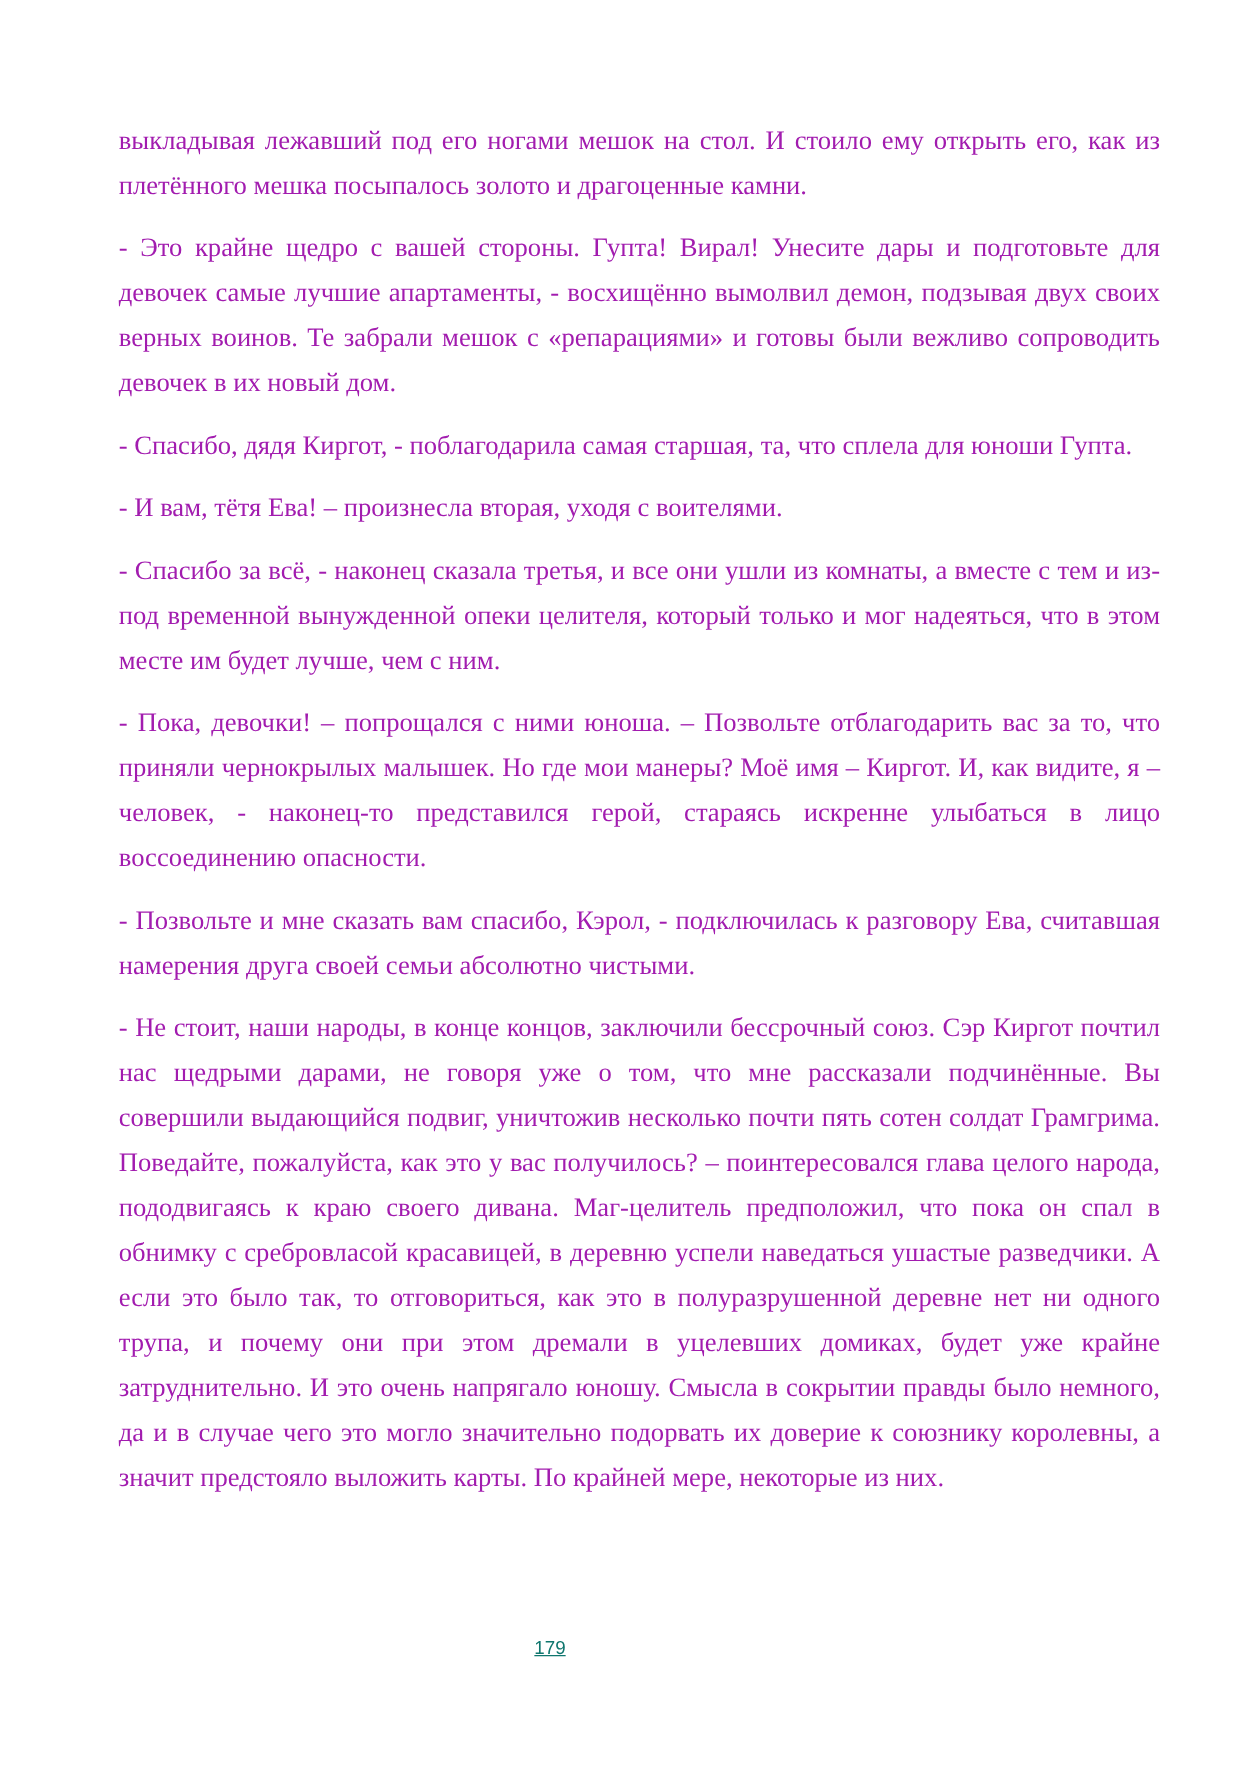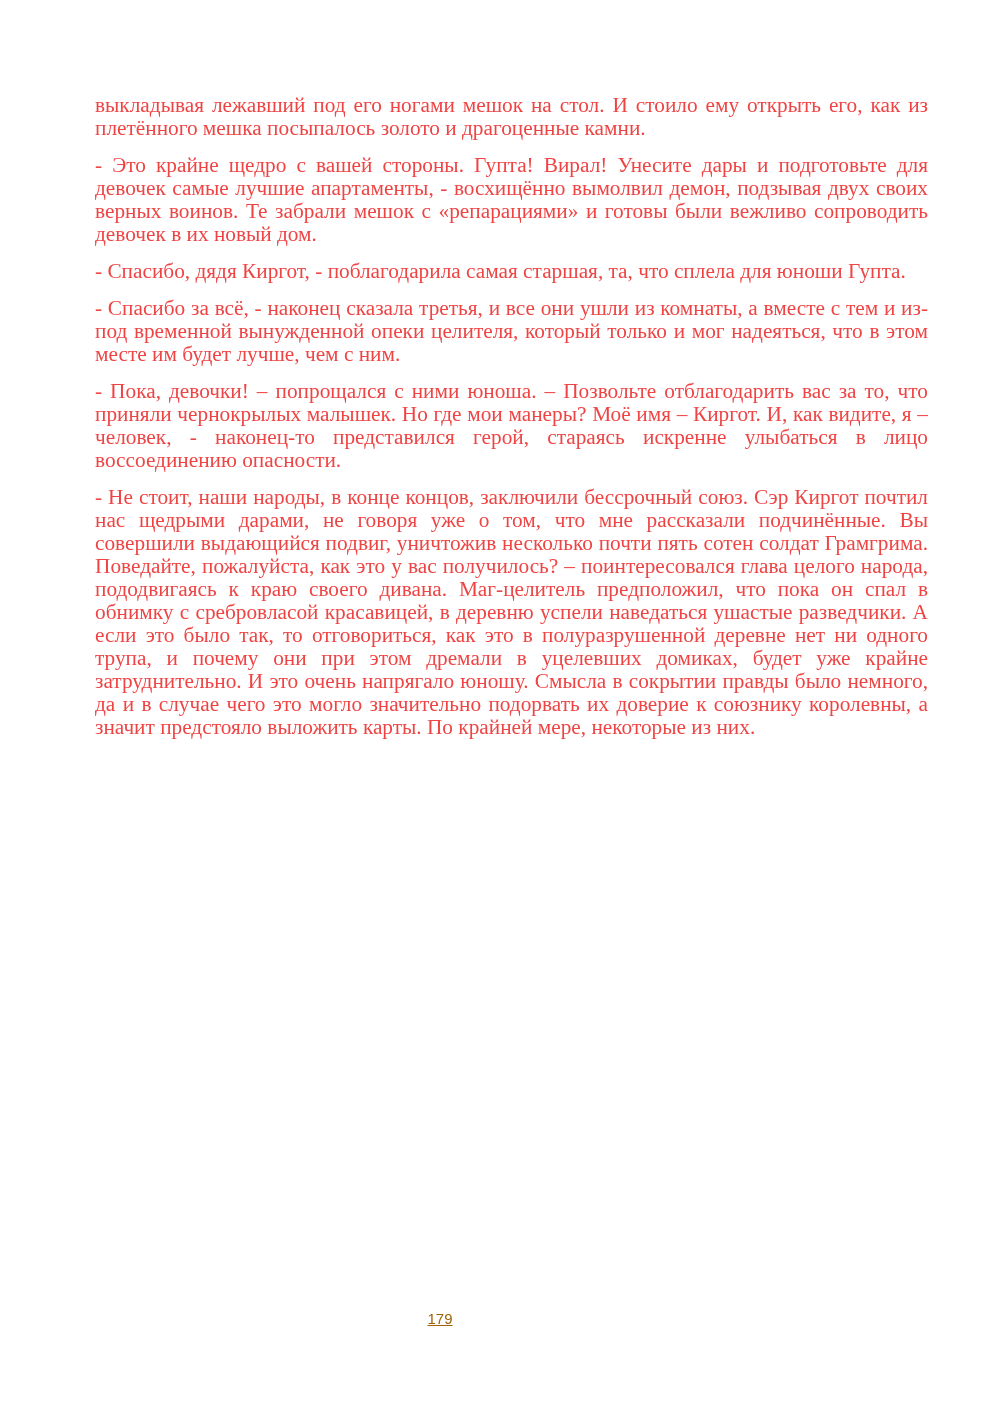--- a/index.html
+++ b/index.html
@@ -4,45 +4,47 @@
 <style>
   html, body { margin: 0; padding: 0; background: #ffffff; }
   body { width: 1000px; height: 1414px; position: relative; overflow: hidden; }
   .page {
     position: absolute;
     left: 95px;
     top: 94px;
     width: 833px;
     font-family: "Liberation Serif", "DejaVu Serif", serif;
     font-size: 21.3px;
-    line-height: 23px;
-    color: #ef4444;
+    line-height: 36px;
+    color: #a21caf;
   }
   .page p {
     margin: 0 0 14px 0;
     text-align: justify;
     text-align-last: left;
   }
   .page-number {
     position: absolute;
     left: 0;
     width: 880px;
     top: 1310px;
     text-align: center;
     font-family: "Liberation Sans", "DejaVu Sans", sans-serif;
     font-size: 15px;
-    color: #a16207;
+    color: #0f766e;
     text-decoration: underline;
   }
 </style>
 </head>
 <body>
 
 <div class="page">
   <p>выкладывая лежавший под его ногами мешок на стол. И стоило ему открыть его, как из плетённого мешка посыпалось золото и драгоценные камни.</p>
   <p>- Это крайне щедро с вашей стороны. Гупта! Вирал! Унесите дары и подготовьте для девочек самые лучшие апартаменты, - восхищённо вымолвил демон, подзывая двух своих верных воинов. Те забрали мешок с «репарациями» и готовы были вежливо сопроводить девочек в их новый дом.</p>
   <p>- Спасибо, дядя Киргот, - поблагодарила самая старшая, та, что сплела для юноши Гупта.</p>
+  <p>- И вам, тётя Ева! – произнесла вторая, уходя с воителями.</p>
   <p>- Спасибо за всё, - наконец сказала третья, и все они ушли из комнаты, а вместе с тем и из-под временной вынужденной опеки целителя, который только и мог надеяться, что в этом месте им будет лучше, чем с ним.</p>
   <p>- Пока, девочки! – попрощался с ними юноша. – Позвольте отблагодарить вас за то, что приняли чернокрылых малышек. Но где мои манеры? Моё имя – Киргот. И, как видите, я – человек, - наконец-то представился герой, стараясь искренне улыбаться в лицо воссоединению опасности.</p>
+  <p>- Позвольте и мне сказать вам спасибо, Кэрол, - подключилась к разговору Ева, считавшая намерения друга своей семьи абсолютно чистыми.</p>
   <p>- Не стоит, наши народы, в конце концов, заключили бессрочный союз. Сэр Киргот почтил нас щедрыми дарами, не говоря уже о том, что мне рассказали подчинённые. Вы совершили выдающийся подвиг, уничтожив несколько почти пять сотен солдат Грамгрима. Поведайте, пожалуйста, как это у вас получилось? – поинтересовался глава целого народа, пододвигаясь к краю своего дивана. Маг-целитель предположил, что пока он спал в обнимку с сребровласой красавицей, в деревню успели наведаться ушастые разведчики. А если это было так, то отговориться, как это в полуразрушенной деревне нет ни одного трупа, и почему они при этом дремали в уцелевших домиках, будет уже крайне затруднительно. И это очень напрягало юношу. Смысла в сокрытии правды было немного, да и в случае чего это могло значительно подорвать их доверие к союзнику королевны, а значит предстояло выложить карты. По крайней мере, некоторые из них.</p>
 </div>
 
 <div class="page-number">179</div>
 
 </body></html>

